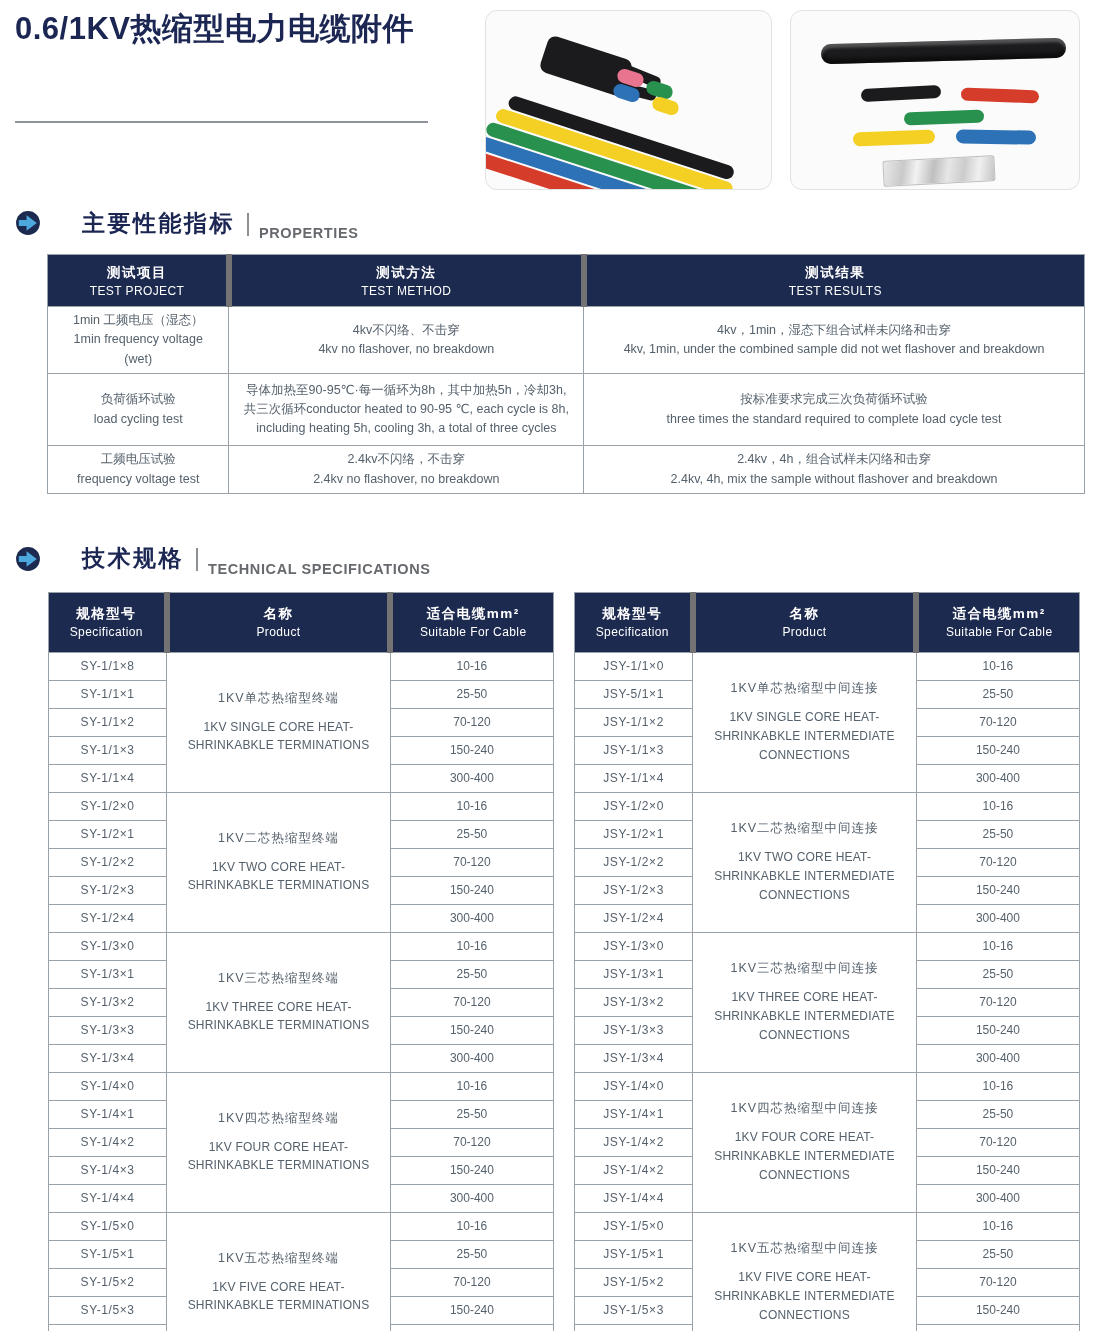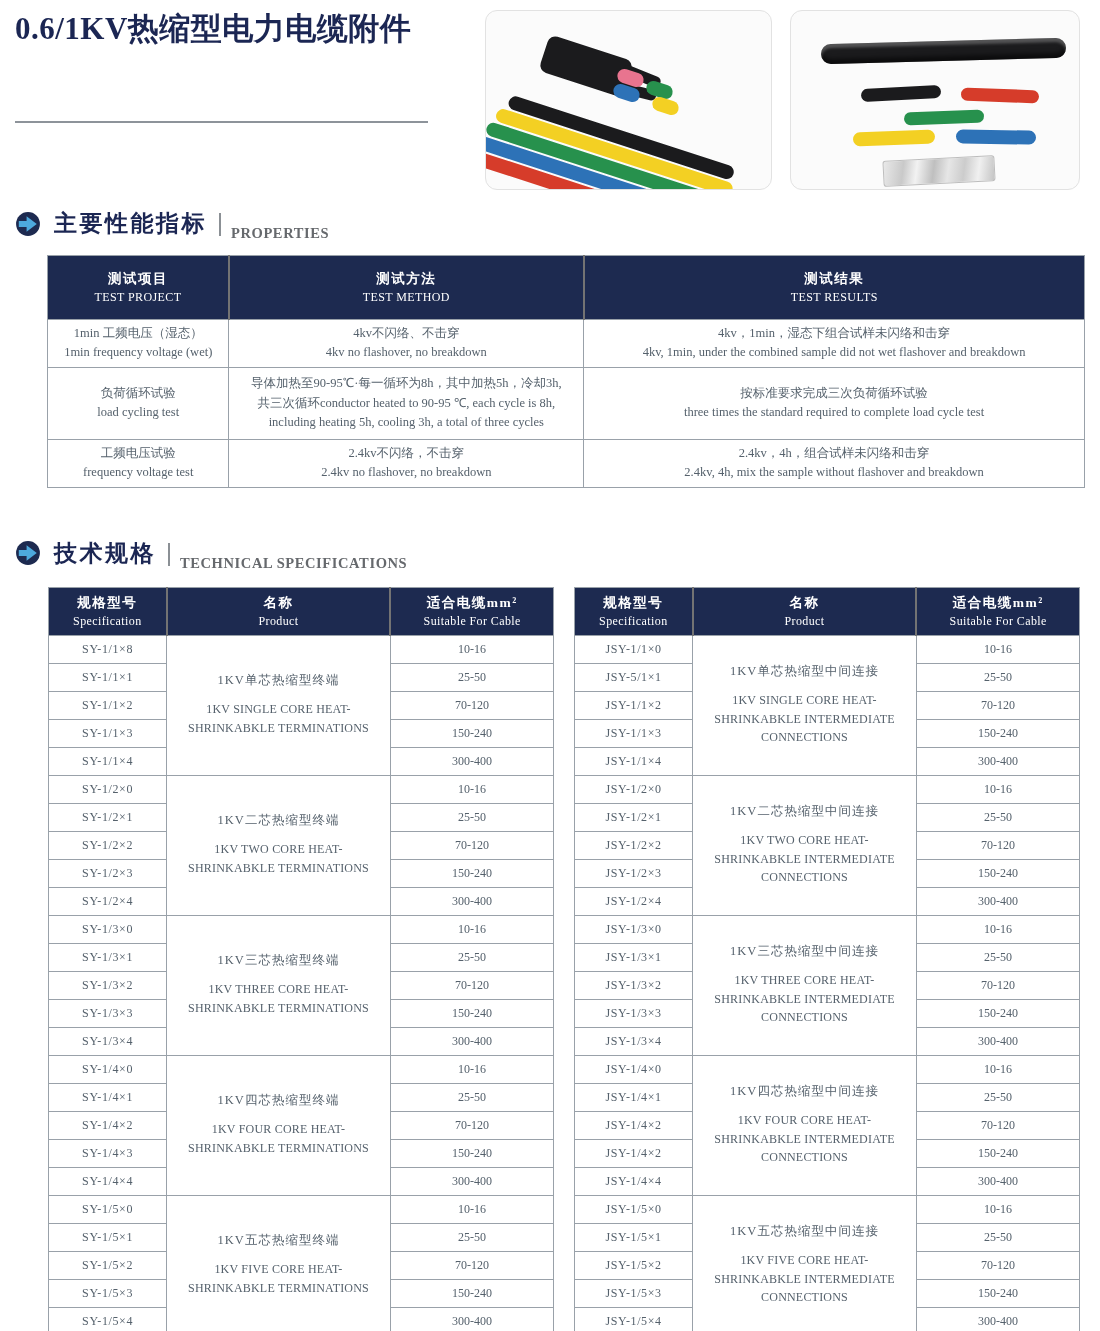--- a/index.html
+++ b/index.html
@@ -1,18 +1,18 @@
 <!DOCTYPE html>
 <html><head>
 <meta charset="utf-8">
 <style>
   * { margin:0; padding:0; box-sizing:border-box; }
   html,body { background:#ffffff; }
   body { font-family:"Liberation Sans","DejaVu Sans",sans-serif; }
-  .page { position:relative; width:1100px; height:1331px; background:#ffffff; overflow:hidden;font-family:Liberation Serif, serif; }
+  .page { position:relative; width:1100px; height:1331px; background:#ffffff; overflow:hidden; }
 
   
   .page-header { position:relative; height:196px; }
   .page-title { position:absolute; left:15px; top:8px; font-size:31px; font-weight:bold;
                 color:#1b2653; letter-spacing:0.5px; white-space:nowrap; }
   .page-subtitle { position:absolute; left:16px; top:56px; font-size:21.5px; color:#9b9b9b;
                    line-height:1.28; letter-spacing:0.4px; }
   .title-rule { position:absolute; left:15px; top:121px; width:413px; height:2px; background:#8d939a; }
 
   .photo-card { position:absolute; top:10px; height:180px; background:#fbfbfb;
@@ -36,47 +36,47 @@
   .foil { position:absolute; left:92px; top:147px; width:112px; height:26px; border-radius:3px;
           transform:rotate(-3deg);
           background:linear-gradient(100deg,#e9e9e9 0%,#c9c9c9 18%,#f2f2f2 30%,#bfbfbf 45%,#e6e6e6 58%,#cccccc 72%,#f0f0f0 85%,#c4c4c4 100%);
           border:1px solid #bdbdbd; }
 
   
   .section-head { display:flex; align-items:center; margin-left:15px; }
   .section-head.first { margin-top:9px; }
   .section-head.second { margin-top:47px; }
   .bullet-icon { width:26px; height:26px; margin-right:13px; flex:0 0 auto; }
-  .sec-zh { font-size:23px; font-weight:bold; color:#1b2653; letter-spacing:2.5px; }
+  .sec-zh { font-size:23px; font-weight:bold; color:#1b2653; letter-spacing:2.5px;margin-left:28px; }
   .sec-divider { width:2px; height:23px; background:#8b9095; margin:2px 10px 0 12px; }
   .sec-en { font-size:14.5px; font-weight:bold; color:#66696d; letter-spacing:0.6px; margin-top:20px; }
 
   
   table { border-collapse:collapse; table-layout:fixed; }
   th,td { border:1px solid #99a1a9; }
   thead th { background:#1d2a50; color:#ffffff; vertical-align:middle; padding:6px 2px; }
-  thead th + th { border-left:2px solid #737373; }
+  thead th + th { border-left:6px solid #737373; }
   .th-zh { font-size:13.5px; font-weight:bold; letter-spacing:1.5px; }
   .th-en { font-size:12px; font-weight:normal; letter-spacing:0.4px; margin-top:2px; }
   tbody td { background:#ffffff; text-align:center; color:#55616c; vertical-align:middle; }
 
   
   .props-table { width:1038px; margin:13px 0 0 47px; }
   .props-table col.c1 { width:17.5%; } .props-table col.c2 { width:34.2%; } .props-table col.c3 { width:48.3%; }
-  .props-table thead th { height:64px; }
+  .props-table thead th { height:52px; }
   .props-table tbody td { font-size:12.5px; line-height:1.55; padding:4px 10px; }
   .props-table tr.r1 td { height:47px; }
   .props-table tr.r2 td { height:72px; }
   .props-table tr.r3 td { height:46px; }
 
   
   .spec-wrap { display:flex; gap:20px; margin:15px 0 0 48px; }
   .spec-table { width:506px; }
   .spec-table col.c1 { width:23.4%; } .spec-table col.c2 { width:44.3%; } .spec-table col.c3 { width:32.3%; }
-  .spec-table thead th { height:48px; }
+  .spec-table thead th { height:60px; }
   .spec-table tbody td { height:28px; font-size:12px; padding:2px 4px; }
   .spec-table td.spec-cell { letter-spacing:0.6px; }
   .spec-table td.product-cell { padding:6px 6px; }
   .prod-zh { font-size:12.5px; letter-spacing:1px; margin-bottom:11px; }
   .prod-en { font-size:12px; line-height:1.55; letter-spacing:0.2px; }
 </style>
 </head>
 <body>
 
 <div class="page">

